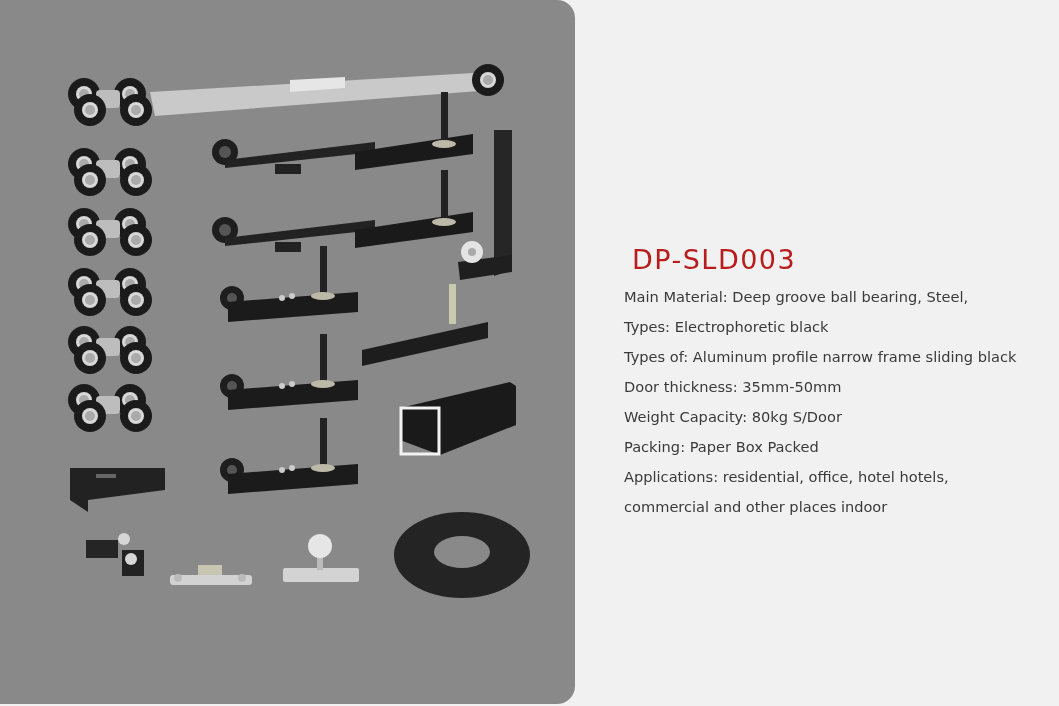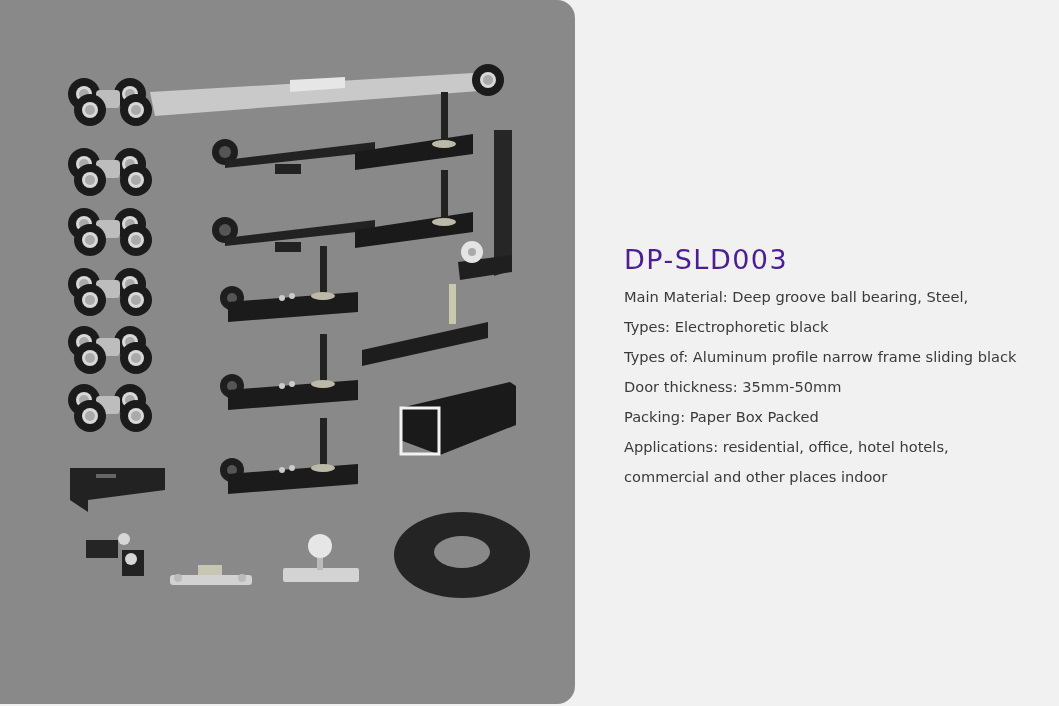--- a/index.html
+++ b/index.html
@@ -1,20 +1,20 @@
 <!DOCTYPE html>
 <html><head>
 <meta charset="utf-8">
 <style>
   html,body{margin:0;padding:0;}
   body{width:1059px;height:706px;background:#f1f1f1;position:relative;overflow:hidden;font-family:"DejaVu Sans","Liberation Sans",sans-serif;}
   .panel{position:absolute;left:0;top:0;width:575px;height:704px;background:#898989;border-radius:0 18px 18px 0;overflow:hidden;}
   .panel svg{position:absolute;left:0;top:0;}
   .spec{position:absolute;left:624px;top:243px;width:420px;}
-  .title{font-size:27px;color:#4c1d95;letter-spacing:1.5px;margin:0 0 7px 0;font-weight:normal;line-height:34px;}
+  .title{font-size:27px;color:#b91c1c;letter-spacing:1.5px;margin:0 0 7px 8px;font-weight:normal;line-height:34px;}
   .line{font-size:14.6px;color:#3a3a3a;line-height:20px;white-space:nowrap;margin-top:10px;}
 </style>
 </head>
 <body>
 
 <div class="panel">
   <svg width="575" height="704" viewBox="0 0 575 704">
     <defs>
       <g id="wheel">
         <circle r="16" fill="#1b1b1b"></circle>
@@ -120,16 +120,17 @@
     </g>
   </svg>
 </div>
 
 <div class="spec">
   <h1 class="title">DP-SLD003</h1>
   <div class="line">Main Material: Deep groove ball bearing, Steel,</div>
   <div class="line">Types: Electrophoretic black</div>
   <div class="line">Types of: Aluminum profile narrow frame sliding black</div>
   <div class="line">Door thickness: 35mm-50mm</div>
+  <div class="line">Weight Capacity: 80kg S/Door</div>
   <div class="line">Packing: Paper Box Packed</div>
   <div class="line">Applications: residential, office, hotel hotels,</div>
   <div class="line">commercial and other places indoor</div>
 </div>
 
 </body></html>

